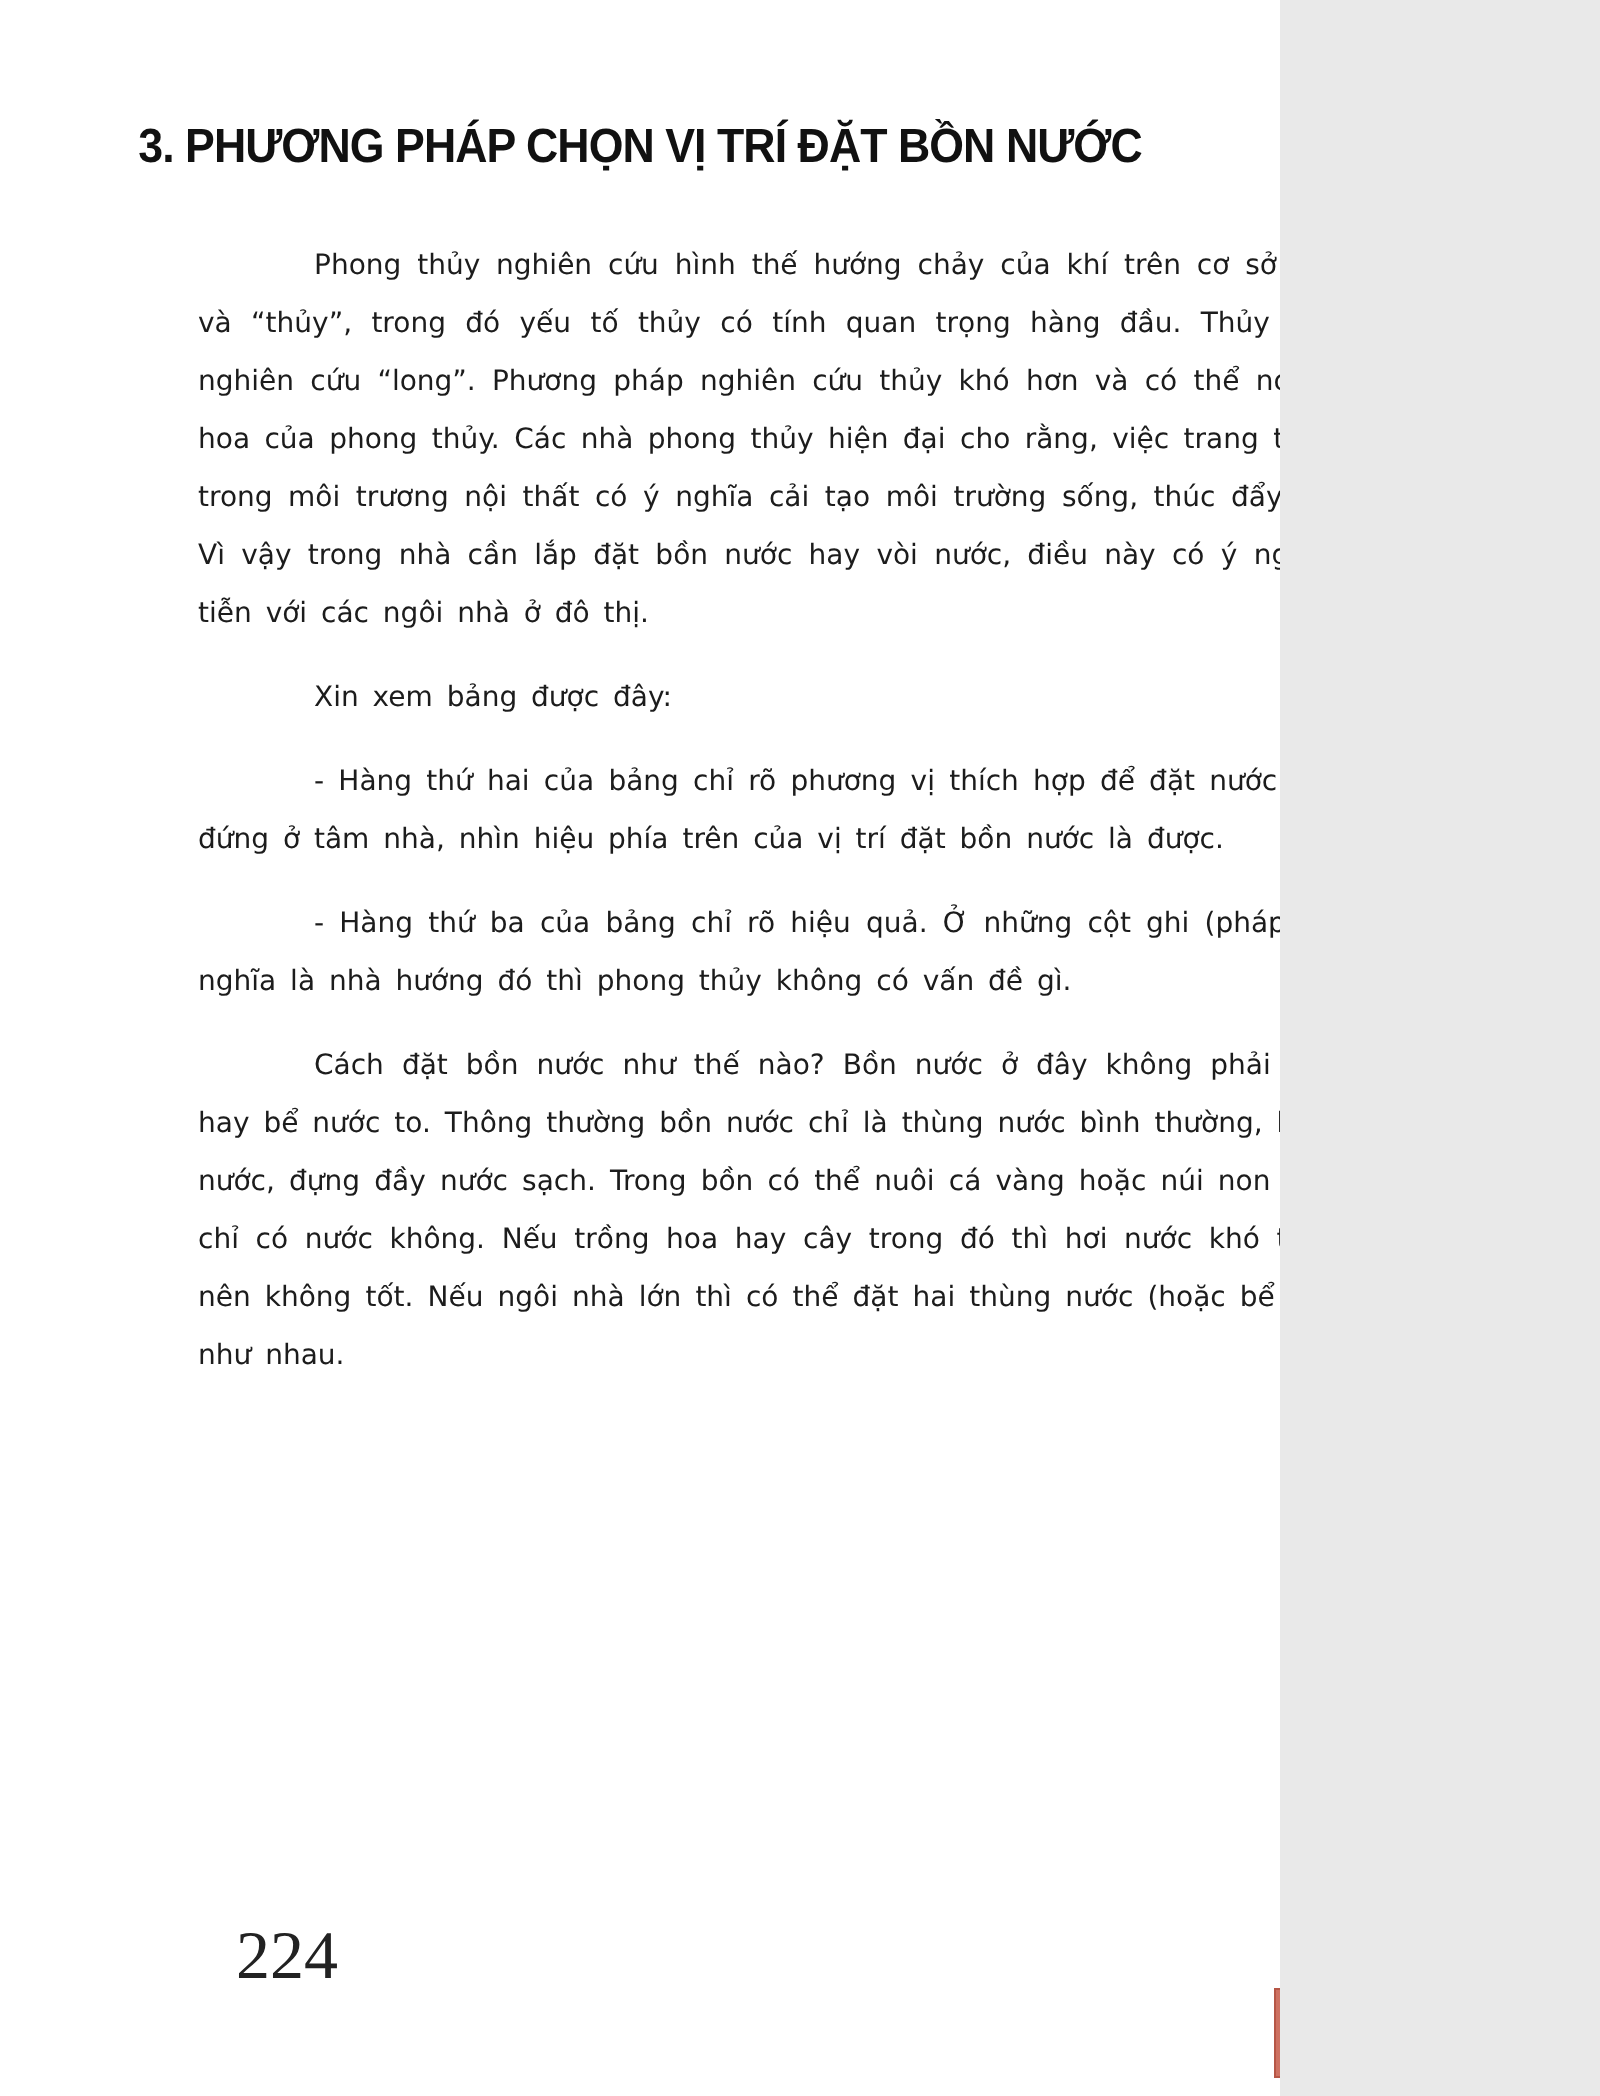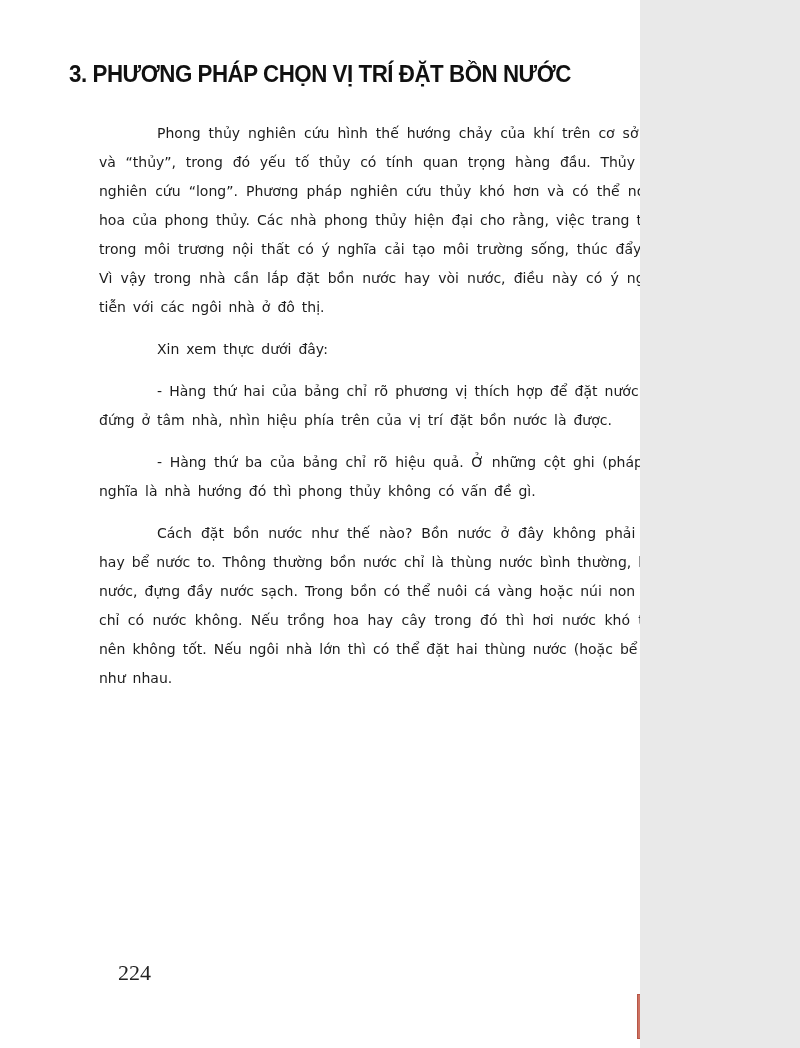--- a/index.html
+++ b/index.html
@@ -41,21 +41,21 @@
     text-indent: 58px;
     word-spacing: 2.5px;
     margin-bottom: 13px;
     color: #1c1c1c;
   }
   .page-number {
     position: absolute;
     left: 118px;
     top: 960px;
     font-family: "Liberation Serif", serif;
-    font-size: 22px;
+    font-size: 34px;
     color: #222;
   }
   .watermark {
     position: absolute;
     left: 637px;
     top: 994px;
     display: flex;
     align-items: center;
     gap: 6px;
   }
@@ -100,21 +100,21 @@
 </style>
 </head>
 <body>
 
 <div class="page">
 
   <h1 class="title">3. PHƯƠNG PHÁP CHỌN VỊ TRÍ ĐẶT BỒN NƯỚC</h1>
 
   <div class="body-col">
     <p class="para">Phong thủy nghiên cứu hình thế hướng chảy của khí trên cơ sở “phong” và “thủy”, trong đó yếu tố thủy có tính quan trọng hàng đầu. Thủy chính là nghiên cứu “long”. Phương pháp nghiên cứu thủy khó hơn và có thể nói là tinh hoa của phong thủy. Các nhà phong thủy hiện đại cho rằng, việc trang trí “thủy” trong môi trương nội thất có ý nghĩa cải tạo môi trường sống, thúc đẩy tài vận. Vì vậy trong nhà cần lắp đặt bồn nước hay vòi nước, điều này có ý nghĩa thực tiễn với các ngôi nhà ở đô thị.</p>
-    <p class="para">Xin xem thực dưới đây:</p>
+    <p class="para">Xin xem bảng được đây:</p>
     <p class="para">- Hàng thứ hai của bảng chỉ rõ phương vị thích hợp để đặt nước. Chỉ cần đứng ở tâm nhà, nhìn hiệu phía trên của vị trí đặt bồn nước là được.</p>
     <p class="para">- Hàng thứ ba của bảng chỉ rõ hiệu quả. Ở những cột ghi (pháp cần) có nghĩa là nhà hướng đó thì phong thủy không có vấn đề gì.</p>
     <p class="para">Cách đặt bồn nước như thế nào? Bồn nước ở đây không phải là giếng hay bể nước to. Thông thường bồn nước chỉ là thùng nước bình thường, hay chậu nước, đựng đầy nước sạch. Trong bồn có thể nuôi cá vàng hoặc núi non bộ, hoặc chỉ có nước không. Nếu trồng hoa hay cây trong đó thì hơi nước khó thoát lên nên không tốt. Nếu ngôi nhà lớn thì có thể đặt hai thùng nước (hoặc bể nước) to như nhau.</p>
   </div>
 
   <div class="page-number">224</div>
 
   <div class="watermark">
     <span class="wm-icon-box">
       <span class="wm-icon-inner">

